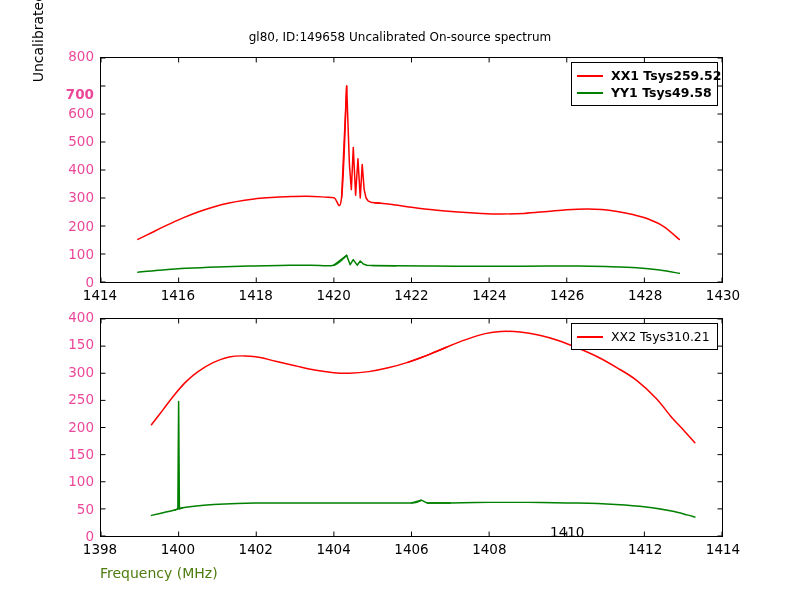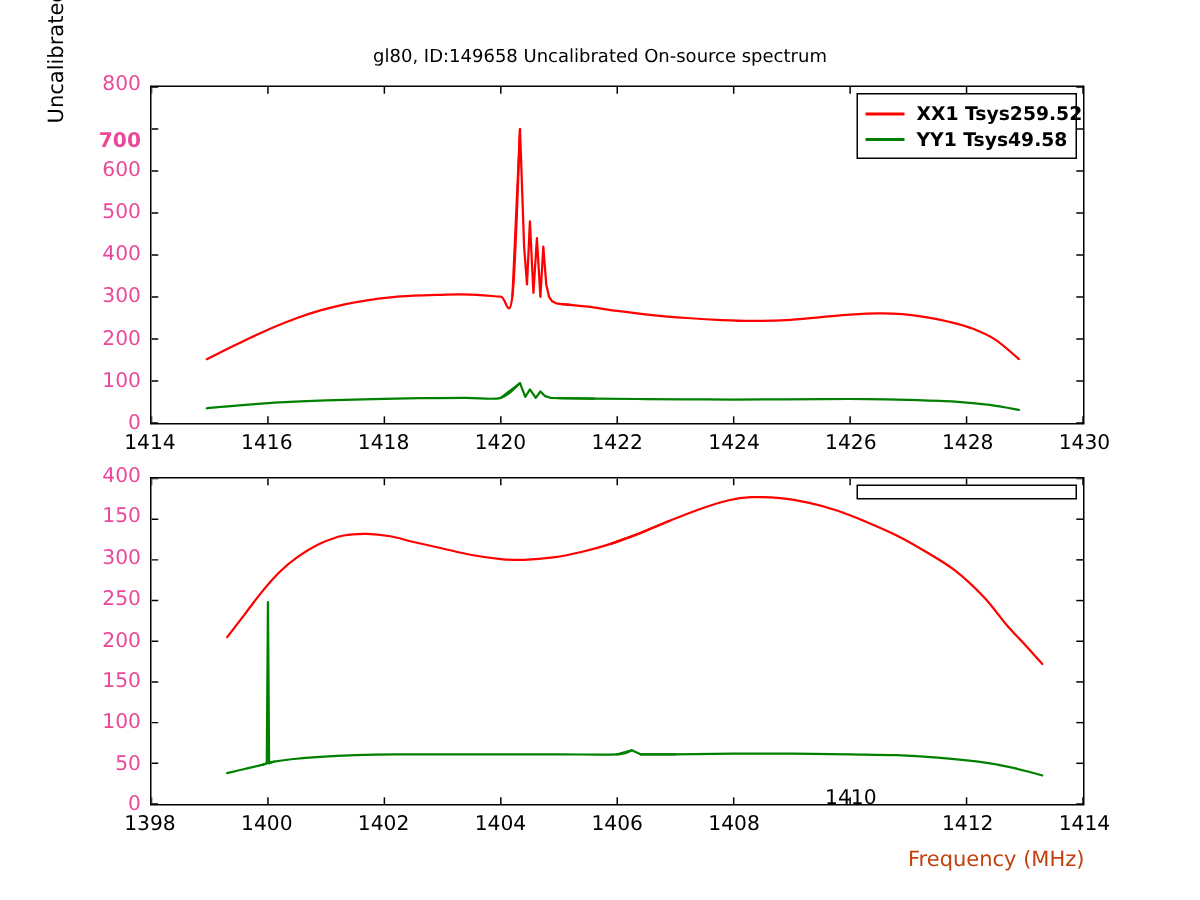--- a/index.html
+++ b/index.html
@@ -68,23 +68,23 @@
   .ylabel {
     position: absolute;
     font-size: 14px;
     color: #000000;
     transform-origin: 0 0;
     transform: rotate(-90deg);
     white-space: nowrap;
   }
   .xlabel {
     position: absolute;
-    text-align: right;
+    text-align: left;
     font-size: 14px;
-    color: #c2410c;
+    color: #4d7c0f;
     white-space: nowrap;
   }
   .legend-box {
     position: absolute;
     box-sizing: border-box;
     border: 1.1px solid #000000;
     background: #ffffff;
     padding: 4px 6px 4px 5px;
   }
   .legend-row {
@@ -260,15 +260,19 @@
       <div class="xtick-label" style="left: 371.5px; width: 80px; top: 541px;">1406</div>
       <div class="xtick-label" style="left: 449.375px; width: 80px; top: 541px;">1408</div>
       <div class="xtick-label" style="left: 527.25px; width: 80px; top: 524px;">1410</div>
       <div class="xtick-label" style="left: 605.125px; width: 80px; top: 541px;">1412</div>
       <div class="xtick-label" style="left: 683px; width: 80px; top: 541px;">1414</div>
     </div>
 
   <div class="xlabel" id="xlabel-bottom" style="left: 100px; width: 623px; top: 565px;">Frequency (MHz)</div>
 
   <div class="legend-box" id="legend-bottom" style="left: 571px; top: 323px; width: 147px;">
+    <div class="legend-row">
+      <span class="legend-swatch" style="border-top-color:#ff0000"></span>
+      <span class="legend-text">XX2 Tsys310.21</span>
+    </div>
   </div>
 
 </div>
 
 </body></html>

